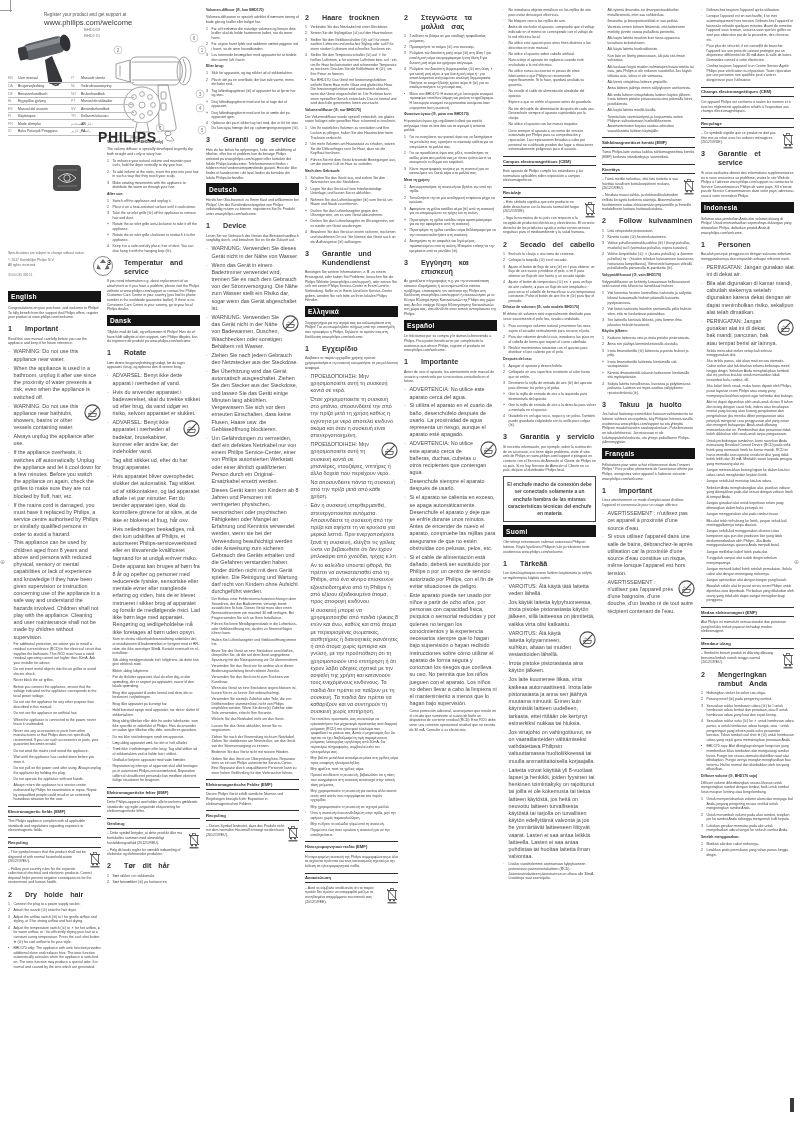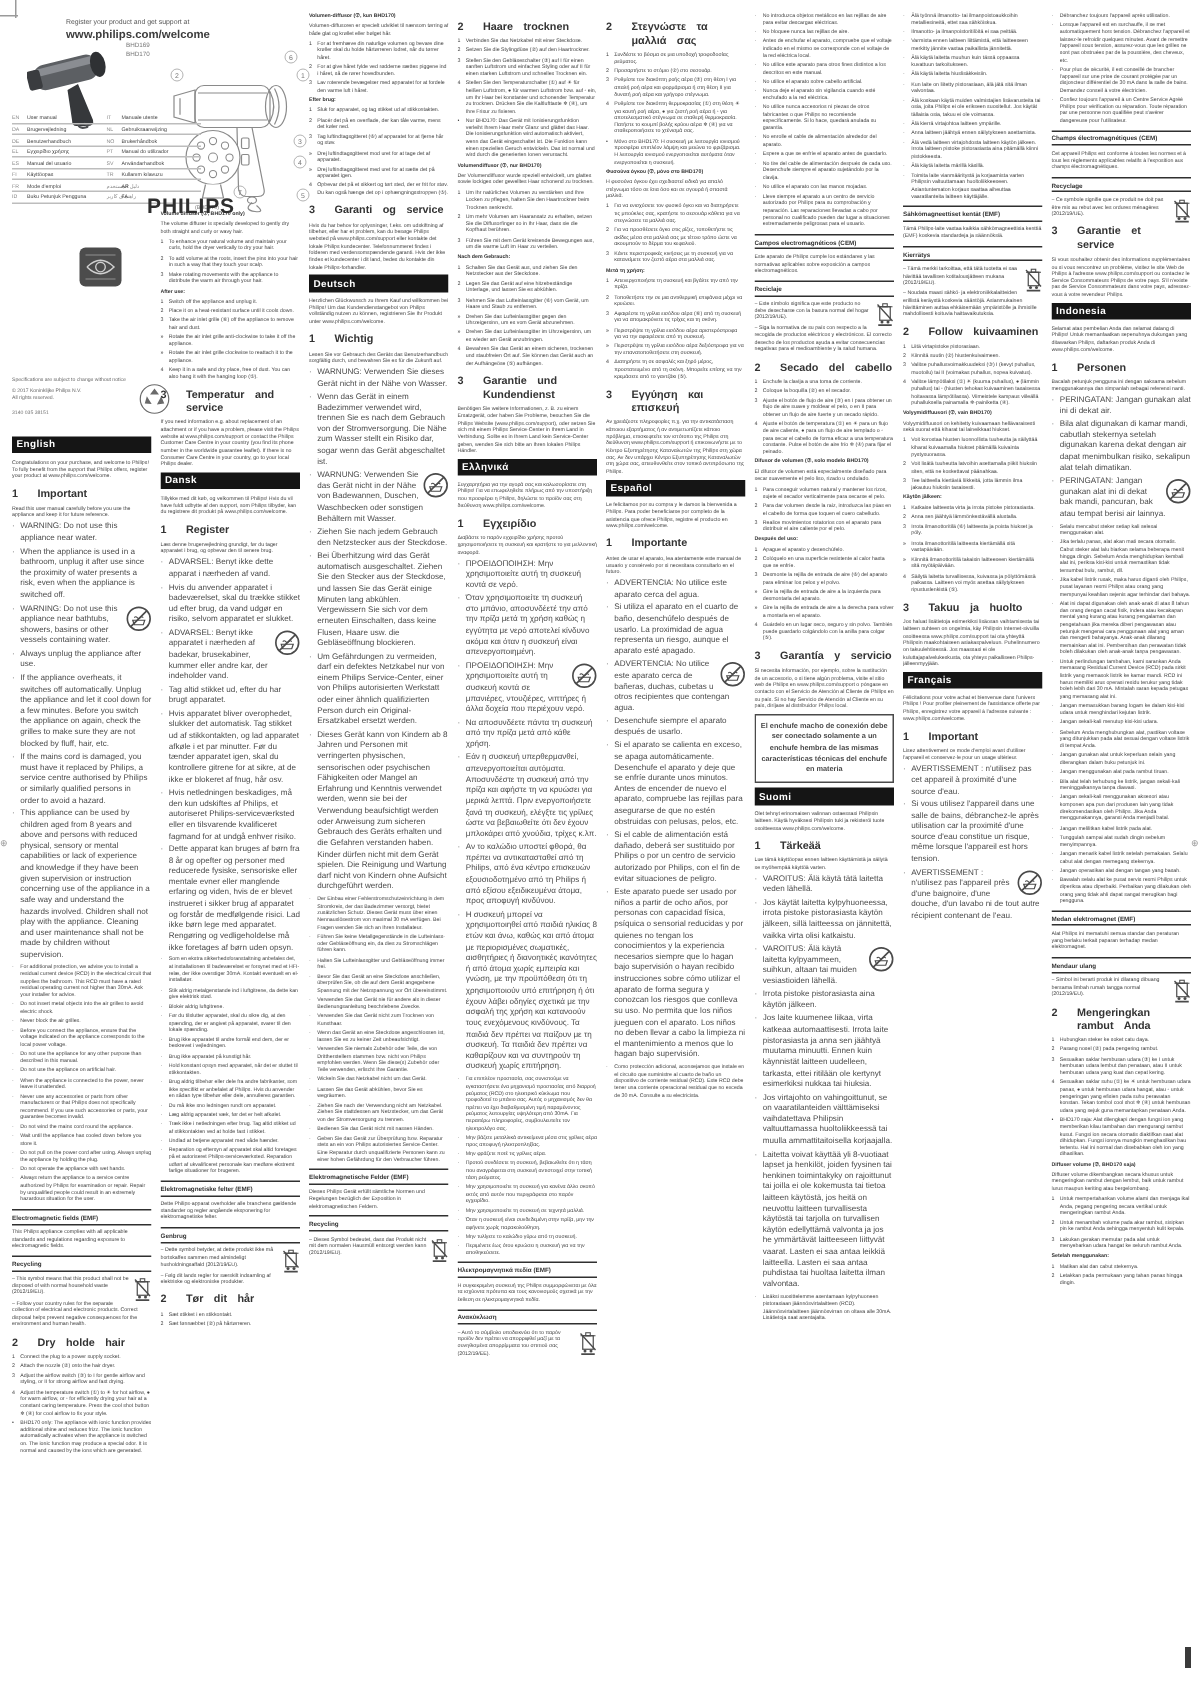--- a/index.html
+++ b/index.html
@@ -18,21 +18,21 @@
   .li{position:relative;padding-left:5.5px;margin:0 0 1.7px}
   .li .mk{position:absolute;left:0;top:0}
   .rh{font-weight:bold;font-size:4.2px;border-top:1px solid #303030;border-bottom:1px solid #303030;
       padding:1.8px 0;margin:4px 0 2.6px;color:#333}
   .box{border:1px solid #4a4a4a;padding:4px 3px;text-align:center;font-size:4.9px;line-height:1.45;
        font-weight:bold;margin:3.5px 0;color:#4a4a4a}
   .icf{float:right;margin:1px 0 1px 2.5px}
   .gap{width:100%}
   
   #register-line{left:44px;top:12px;font-size:4.6px;color:#555}
-  #register-url{left:44px;top:18px;font-size:7.6px;font-weight:bold;color:#3c3c3c}
+  #register-url{left:44px;top:18px;font-size:7.6px;font-weight:normal;color:#3c3c3c}
   #models{left:84px;top:27px;font-size:4.2px;color:#777;text-align:left;line-height:1.5}
   #brand{left:98px;top:129px;font-size:14px;font-weight:bold;letter-spacing:.6px;color:#2e2e2e}
   #langtable{left:8px;top:75px;width:126px;font-size:3.5px}
   #langtable .row{display:flex;border-bottom:.6px solid #bdbdbd;padding:1.4px 0 1.2px}
   #langtable .cell{display:flex;gap:3px;width:50%;overflow:hidden;white-space:nowrap}
   #langtable .code{color:#8a8a8a;width:7px;flex:none}
   #fineprint{left:8px;top:251px;width:84px;font-size:3.4px;line-height:1.5;color:#666}
   #fineprint .fp1{margin-bottom:2px}
   #doccode{margin-top:5px;color:#777}
   .edge-mark{position:absolute;font-size:6px;color:#9a9a9a}
@@ -296,21 +296,21 @@
       <div class="li sm"><span class="mk">4</span><span>Keep it in a safe and dry place, free of dust. You can also hang it with the hanging loop (⑤).</span></div>
       <div class="h1">
         <span>3</span>
         <span>Temperatur and service</span>
       </div>
       <div class="p sm"><span>If you need information e.g. about replacement of an attachment or if you have a problem, please visit the Philips website at www.philips.com/support or contact the Philips Customer Care Centre in your country (you find its phone number in the worldwide guarantee leaflet). If there is no Consumer Care Centre in your country, go to your local Philips dealer.</span></div>
       <div class="bar">Dansk</div>
       <div class="p sm"><span>Tillykke med dit køb, og velkommen til Philips! Hvis du vil have fuldt udbytte af den support, som Philips tilbyder, kan du registrere dit produkt på www.philips.com/welcome.</span></div>
       <div class="h1">
         <span>1</span>
-        <span>Register</span>
+        <span>Rotate</span>
       </div>
       <div class="p sm"><span>Læs denne brugervejledning grundigt, før du tager apparatet i brug, og opbevar den til senere brug.</span></div>
       <div class="li lg"><span class="mk">·</span><span>ADVARSEL: Benyt ikke dette apparat i nærheden af vand.</span></div>
       <div class="li lg"><span class="mk">·</span><span>Hvis du anvender apparatet i badeværelset, skal du trække stikket ud efter brug, da vand udgør en risiko, selvom apparatet er slukket.</span></div>
       <div class="li lg"><svg class="icf" width="17" height="17" viewBox="0 0 17 17">
           <circle cx="8.5" cy="8.5" r="7.6" fill="none" stroke="#4a4a4a" stroke-width="1.1"></circle>
           <path d="M4.5 9.5 h8 l-1 3 h-6 Z" fill="none" stroke="#4a4a4a" stroke-width=".8"></path>
           <path d="M5.5 7.8 q1 -1.2 2 0 q1 1.2 2 0 q1 -1.2 2 0" fill="none" stroke="#4a4a4a" stroke-width=".7"></path>
           <line x1="3.2" y1="13.8" x2="13.8" y2="3.2" stroke="#4a4a4a" stroke-width="1.1"></line>
         </svg><span class="mk">·</span><span>ADVARSEL: Benyt ikke apparatet i nærheden af badekar, brusekabiner, kummer eller andre kar, der indeholder vand.</span></div>
@@ -366,21 +366,21 @@
       <div class="li sm"><span class="mk">4</span><span>Opbevar det på et sikkert og tørt sted, der er frit for støv. Du kan også hænge det op i ophængningsstroppen (⑤).</span></div>
       <div class="h1">
         <span>3</span>
         <span>Garanti og service</span>
       </div>
       <div class="p sm"><span>Hvis du har behov for oplysninger, f.eks. om udskiftning af tilbehør, eller har et problem, kan du besøge Philips websted på www.philips.com/support eller kontakte det lokale Philips kundecenter. Telefonnummeret findes i folderen med verdensomspændende garanti. Hvis der ikke findes et kundecenter i dit land, bedes du kontakte din lokale Philips-forhandler.</span></div>
       <div class="bar">Deutsch</div>
       <div class="p sm"><span>Herzlichen Glückwunsch zu Ihrem Kauf und willkommen bei Philips! Um das Kundendienstangebot von Philips vollständig nutzen zu können, registrieren Sie Ihr Produkt unter www.philips.com/welcome.</span></div>
       <div class="h1">
         <span>1</span>
-        <span>Wichtig</span>
+        <span>Device</span>
       </div>
       <div class="p sm"><span>Lesen Sie vor Gebrauch des Geräts das Benutzerhandbuch sorgfältig durch, und bewahren Sie es für die Zukunft auf.</span></div>
       <div class="li lg"><span class="mk">·</span><span>WARNUNG: Verwenden Sie dieses Gerät nicht in der Nähe von Wasser.</span></div>
       <div class="li lg"><span class="mk">·</span><span>Wenn das Gerät in einem Badezimmer verwendet wird, trennen Sie es nach dem Gebrauch von der Stromversorgung. Die Nähe zum Wasser stellt ein Risiko dar, sogar wenn das Gerät abgeschaltet ist.</span></div>
       <div class="li lg"><svg class="icf" width="17" height="17" viewBox="0 0 17 17">
           <circle cx="8.5" cy="8.5" r="7.6" fill="none" stroke="#4a4a4a" stroke-width="1.1"></circle>
           <path d="M4.5 9.5 h8 l-1 3 h-6 Z" fill="none" stroke="#4a4a4a" stroke-width=".8"></path>
           <path d="M5.5 7.8 q1 -1.2 2 0 q1 1.2 2 0 q1 -1.2 2 0" fill="none" stroke="#4a4a4a" stroke-width=".7"></path>
           <line x1="3.2" y1="13.8" x2="13.8" y2="3.2" stroke="#4a4a4a" stroke-width="1.1"></line>
         </svg><span class="mk">·</span><span>WARNUNG: Verwenden Sie das Gerät nicht in der Nähe von Badewannen, Duschen, Waschbecken oder sonstigen Behältern mit Wasser.</span></div>

